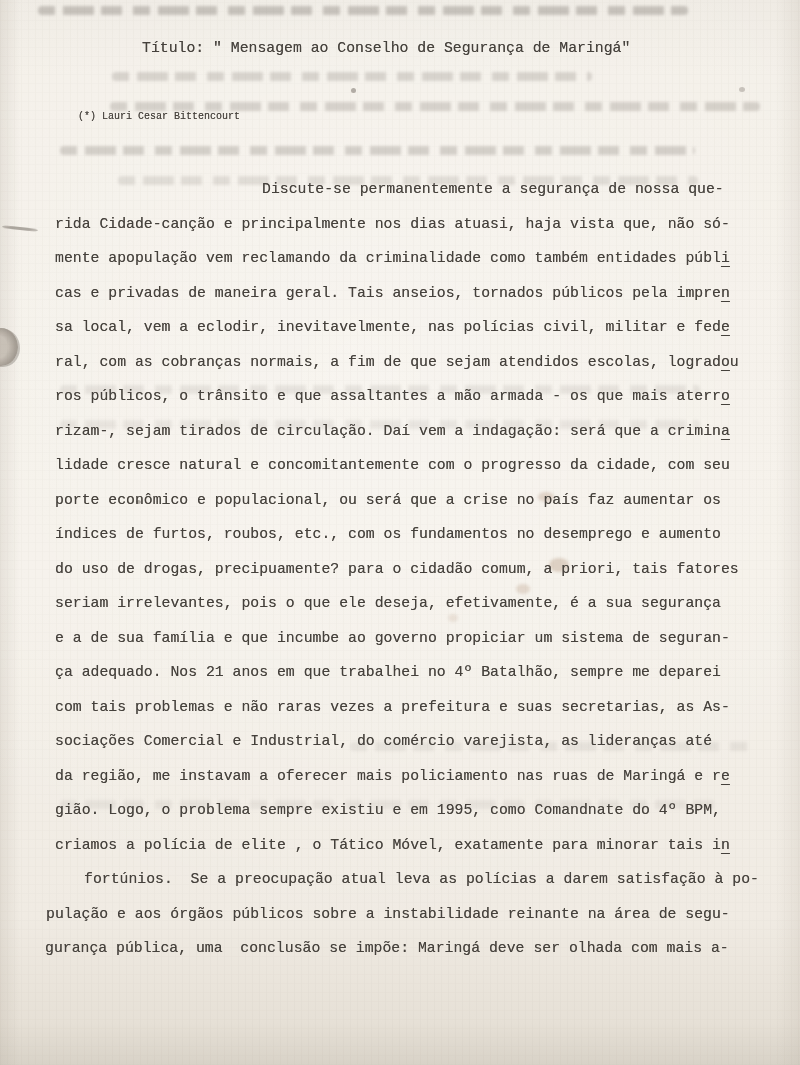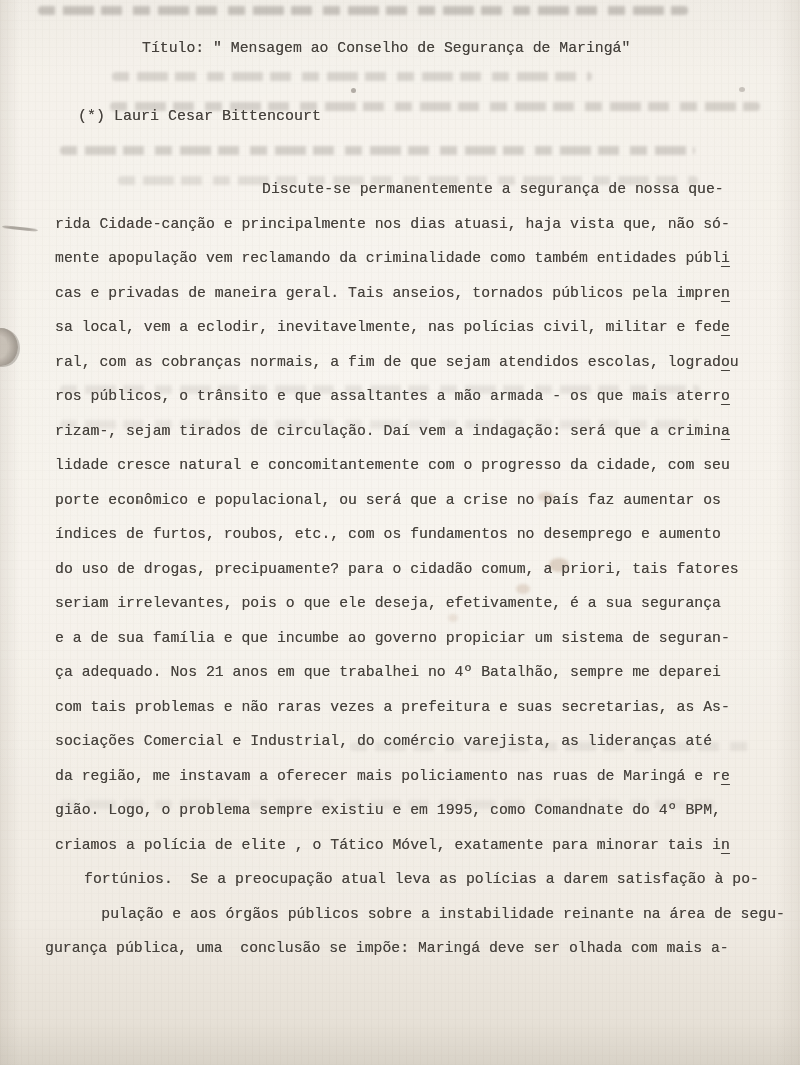--- a/index.html
+++ b/index.html
@@ -20,21 +20,21 @@
       repeating-linear-gradient(90deg, rgba(120,110,95,.6) 0 1px, transparent 1px 7px),
       repeating-linear-gradient(0deg, rgba(120,110,95,.4) 0 1px, transparent 1px 9px);
   }
   .title{
     position:absolute;left:142px;top:38px;
     font-size:14.8px;line-height:20px;white-space:pre;
     text-shadow:0 0 .5px rgba(70,65,58,.65);
   }
   .author{
     position:absolute;left:78px;top:107px;
-    font-size:15px;line-height:20px;white-space:pre;
+    font-size:10px;line-height:20px;white-space:pre;
     text-shadow:0 0 .5px rgba(70,65,58,.65);
   }
   .body-text{
     position:absolute;left:55px;top:172px;width:730px;
     font-size:14.8px;line-height:34.5px;
     text-shadow:0 0 .5px rgba(70,65,58,.6);
   }
   .line{white-space:pre;height:34.5px;}
   .u{text-decoration:underline;text-underline-offset:4px;text-decoration-thickness:1.2px;}
   
@@ -104,18 +104,18 @@
       <div class="line"><span>do uso de drogas, precipuamente? para o cidadão comum, a priori, tais fatores</span></div>
       <div class="line"><span>seriam irrelevantes, pois o que ele deseja, efetivamente, é a sua segurança</span></div>
       <div class="line"><span>e a de sua família e que incumbe ao governo propiciar um sistema de seguran-</span></div>
       <div class="line"><span>ça adequado. Nos 21 anos em que trabalhei no 4º Batalhão, sempre me deparei</span></div>
       <div class="line"><span>com tais problemas e não raras vezes a prefeitura e suas secretarias, as As-</span></div>
       <div class="line"><span>sociações Comercial e Industrial, do comércio varejista, as lideranças até</span></div>
       <div class="line"><span>da região, me instavam a oferecer mais policiamento nas ruas de Maringá e r</span><span class="u">e</span></div>
       <div class="line"><span>gião. Logo, o problema sempre existiu e em 1995, como Comandnate do 4º BPM,</span></div>
       <div class="line"><span>criamos a polícia de elite , o Tático Móvel, exatamente para minorar tais i</span><span class="u">n</span></div>
       <div class="line" style="margin-left: 3px; text-align: center;"><span>fortúnios.  Se a preocupação atual leva as polícias a darem satisfação à po-</span></div>
-      <div class="line" style="margin-left: -9px; text-align: right;"><span>pulação e aos órgãos públicos sobre a instabilidade reinante na área de segu-</span></div>
+      <div class="line" style="margin-left: -9px;"><span>pulação e aos órgãos públicos sobre a instabilidade reinante na área de segu-</span></div>
       <div class="line" style="margin-left: -10px;"><span>gurança pública, uma  conclusão se impõe: Maringá deve ser olhada com mais a-</span></div>
     </div>
 
   <div class="grain"></div>
 </div>
 
 </body></html>

